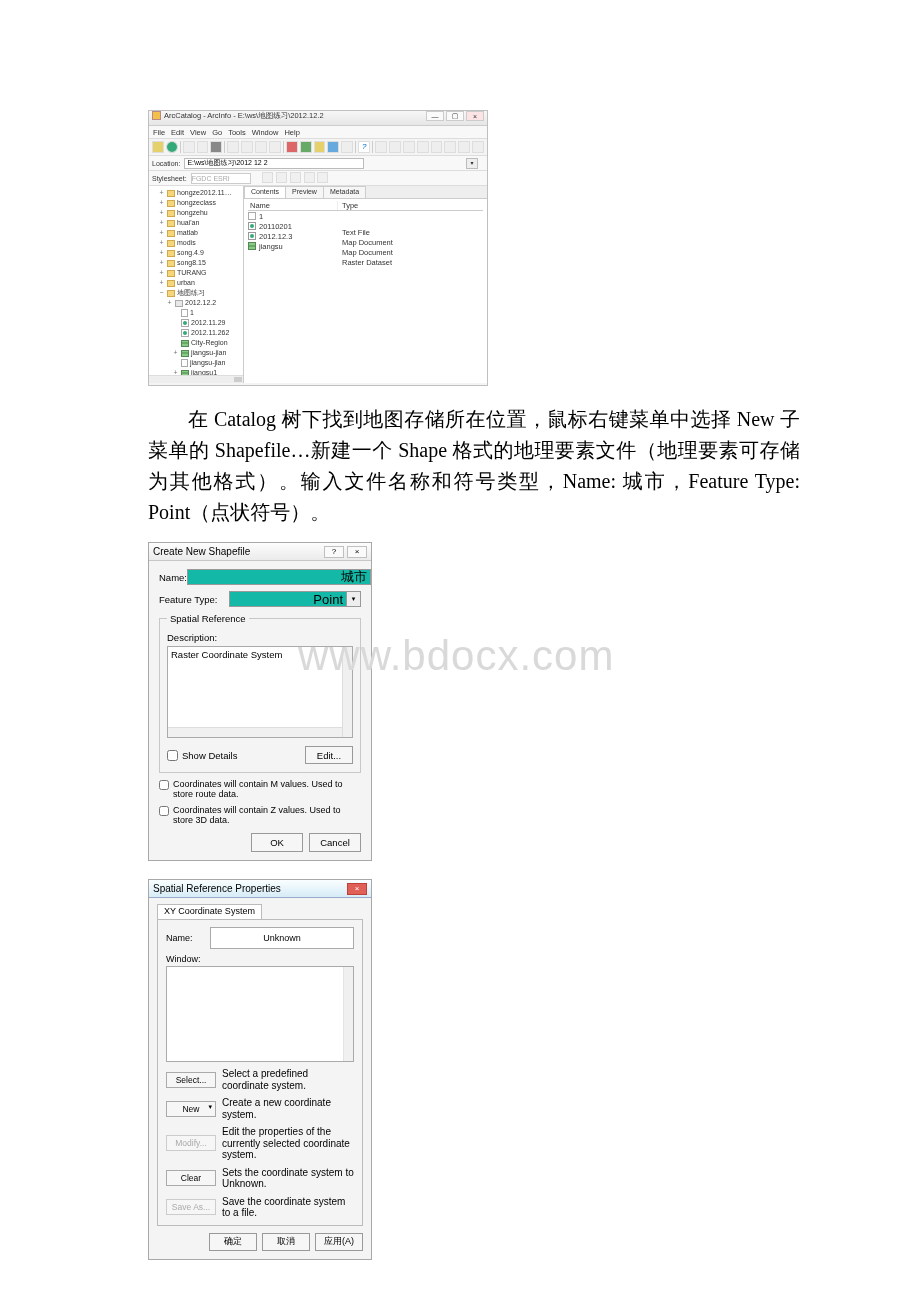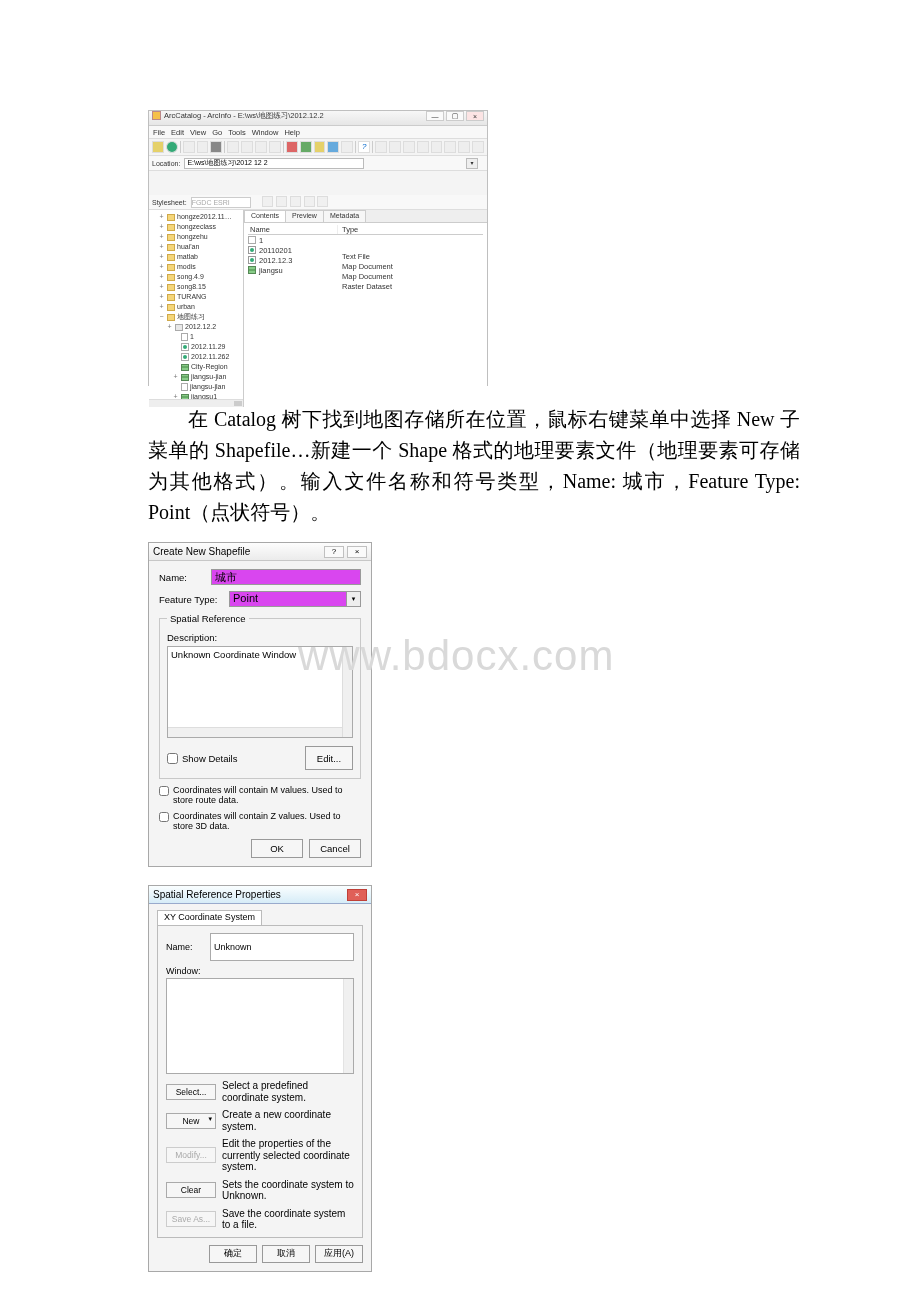--- a/index.html
+++ b/index.html
@@ -68,21 +68,21 @@
   .ac-loc {
     height: 15px; display:flex; align-items:center; gap:4px;
     padding: 0 3px; font-size:7px; border-bottom:1px solid #ddd; background:#f8f8f8;
   }
   .ac-loc input {
     flex:0 0 180px; height:11px; font-size:7px; border:1px solid #bbb; padding:0 2px;
   }
   .ac-loc .drop { width:12px;height:11px;border:1px solid #bbb;background:#eee;font-size:6px;text-align:center; margin-left:auto; margin-right:6px;}
   .ac-style {
     height: 15px; display:flex; align-items:center; gap:4px;
-    padding: 0 3px; font-size:7px; border-bottom:1px solid #ddd; background:#f8f8f8;margin-top:24px;
+    padding: 0 3px; font-size:7px; border-bottom:1px solid #ddd; background:#f8f8f8;
   }
   .ac-style input { width:60px; height:11px; font-size:7px; border:1px solid #ccc; color:#aaa; }
   .ac-style .tb i { width:11px;height:11px;border:1px solid #ddd;display:inline-block;margin-left:1px;background:#f0f0f0; }
   .ac-body { display:flex; height: 197px; background:#fff; }
   .ac-tree {
     width: 95px; border-right:1px solid #ccc; overflow:hidden;
     padding: 2px 1px; font-size:7px; line-height:10px; position:relative;
   }
   .ac-tree .row { display:flex; align-items:center; white-space:nowrap; }
   .ac-tree .pm { width:7px;text-align:center; color:#777; }
@@ -138,37 +138,37 @@
   .dlg .tb .r { margin-left:auto; display:flex; gap:3px; }
   .dlg .tb .r span { width:20px;height:12px;border:1px solid #c0c0c0;background:#fafafa;display:flex;align-items:center;justify-content:center;font-size:8px;}
   .cns {
     width: 224px;
     position: relative;
   }
   .cns .body { padding: 8px 10px 8px 10px; }
   .cns .row { display:flex; align-items:center; margin-bottom:6px; font-size:9.5px; }
   .cns .row label { width:70px; }
   .cns .row input, .cns .row .sel {
-    flex:1; height:16px; border:1px solid #999; background:#d946ef; font-size:11px; padding:0 3px;
+    flex:1; height:16px; border:1px solid #999; background:#14b8a6; font-size:13px; padding:0 3px;text-align:right;
   }
   .cns .row .selwrap { flex:1; display:flex; }
   .cns .row .selwrap .sel{flex:1;}
   .cns .row .selwrap .dd{width:14px;height:16px;border:1px solid #999;border-left:none;background:#eee;display:flex;align-items:center;justify-content:center;font-size:7px;}
   .cns fieldset { border:1px solid #c8c8c8; padding:6px 7px 8px; font-size:9.5px; }
   .cns fieldset legend { padding:0 3px; }
   .cns .desc { margin:2px 0 3px; }
   .cns .ta {
     width:100%; height:92px; border:1px solid #aaa; background:#fff;
     font-size:9.5px; padding:2px 3px; position:relative;
   }
   .cns .ta .sb{position:absolute;right:0;top:0;width:10px;height:100%;background:#f0f0f0;border-left:1px solid #ddd;}
   .cns .ta .sbb{position:absolute;bottom:0;left:0;width:calc(100% - 10px);height:10px;background:#f0f0f0;border-top:1px solid #ddd;}
   .cns .chkrow{display:flex;align-items:center;margin-top:8px;font-size:9.5px;}
   .cns .chkrow input{width:11px;height:11px;margin-right:4px;}
-  .cns .editbtn{width:48px;height:24px;border:1px solid #999;background:#f6f6f6;font-size:9.5px;margin-left:auto;display:block;}
+  .cns .editbtn{width:48px;height:18px;border:1px solid #999;background:#f6f6f6;font-size:9.5px;margin-left:auto;display:block;}
   .cns .chk2{font-size:9px;margin:6px 0 2px;display:flex;align-items:flex-start;}
   .cns .chk2 input{width:10px;height:10px;margin-right:4px;margin-top:1px;}
   .cns .btns{display:flex;justify-content:flex-end;gap:6px;margin-top:8px;}
   .cns .btns button{width:52px;height:19px;border:1px solid #999;background:#f6f6f6;font-size:9.5px;}
 
   
   .watermark {
     position:absolute;
     color:#d9d9d9;
     font-family: Arial, sans-serif;
@@ -183,21 +183,21 @@
     position: relative;
   }
   .srp .tb { background:linear-gradient(#fafeff,#d6ecf7); border-bottom:1px solid #9ac; }
   .srp .tb .r span.close{background:#e06058;border-color:#c04038;color:#fff;}
   .srp .body { padding: 6px 8px 8px 8px; font-size:9px; font-family:Tahoma,Arial,sans-serif; }
   .srp .tabstrip { height:16px; display:flex; border-bottom:1px solid #bbb; font-size:9px; }
   .srp .tabstrip span { border:1px solid #bbb; border-bottom:none; background:#fff; padding:1px 6px; }
   .srp .pane { border:1px solid #bbb; border-top:none; padding:7px 8px 6px; background:#f4f4f4; }
   .srp .kv { display:flex; align-items:center; margin-bottom:5px; }
   .srp .kv label{width:44px;}
-  .srp .kv input{flex:1;height:28px;border:1px solid #aaa;background:#fff;font-size:9px;padding:0 3px;}
+  .srp .kv input{flex:1;height:22px;border:1px solid #aaa;background:#fff;font-size:9px;padding:0 3px;text-align:center;}
   .srp .det-lbl{margin-bottom:2px;}
   .srp .ta2{width:100%;height:96px;border:1px solid #aaa;background:#fff;position:relative;}
   .srp .ta2 .sb{position:absolute;right:0;top:0;width:10px;height:100%;background:#f0f0f0;border-left:1px solid #e3e3e3;}
   .srp .brow{display:flex;align-items:center;margin-top:6px;gap:6px;}
   .srp .brow button{width:50px;height:16px;border:1px solid #aaa;background:#f6f6f6;font-size:8.5px;flex:0 0 50px;}
   .srp .brow button.dd{width:58px;position:relative;}
   .srp .brow button.dd::after{content:"▾";position:absolute;right:3px;top:1px;font-size:7px;}
   .srp .brow button:disabled{color:#aaa;border-color:#ccc;}
   .srp .brow .txt{flex:1;font-size:10px;line-height:1.15;}
   .srp .bbar{display:flex;justify-content:flex-end;gap:5px;margin-top:7px;}
@@ -445,21 +445,21 @@
           <label>Feature Type:</label>
           <div class="selwrap">
             <div class="sel"><span>Point</span></div>
             <div class="dd">▾</div>
           </div>
         </div>
         <fieldset>
           <legend>Spatial Reference</legend>
           <div class="desc">Description:</div>
           <div class="ta">
-            <span>Unknown Coordinate Window</span>
+            <span>Raster Coordinate System</span>
             <div class="sb"></div>
             <div class="sbb"></div>
           </div>
           <div class="chkrow">
             <input type="checkbox" style="">
             <span>Show Details</span>
             <button class="editbtn">Edit...</button>
           </div>
         </fieldset>
         <div class="chk2">

